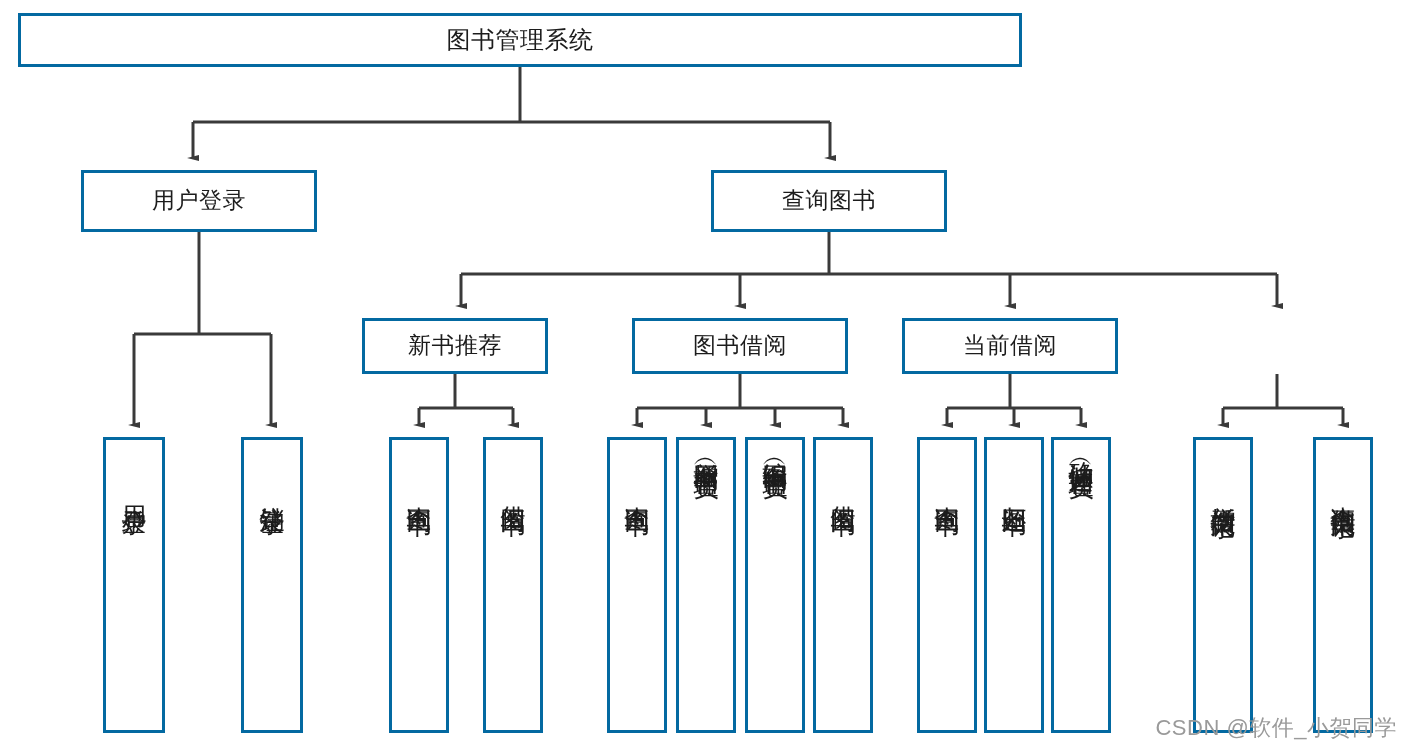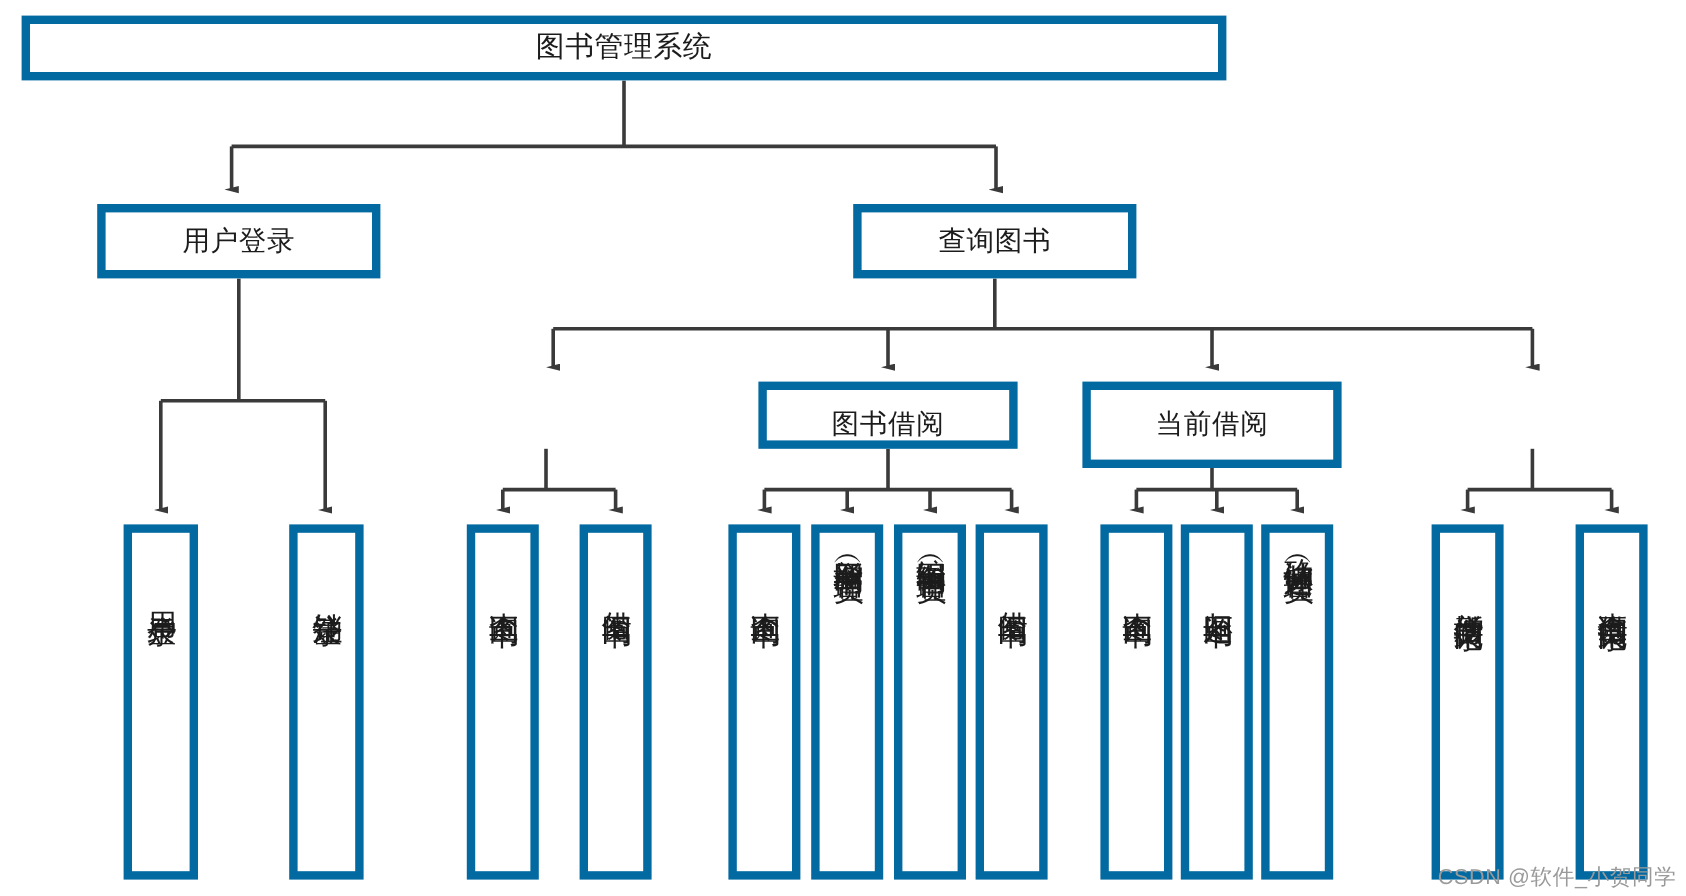--- a/index.html
+++ b/index.html
@@ -11,21 +11,21 @@
     overflow:hidden;
   }
   #canvas{position:relative;width:1405px;height:747px;}
 
   svg#edges{position:absolute;left:0;top:0;width:1405px;height:747px;}
 
   .node{
     position:absolute;
     box-sizing:border-box;
     background:#ffffff;
-    border:7px solid #0369a1;
+    border:3px solid #0369a1;
     display:flex;
     align-items:center;
     justify-content:center;
     color:#1c1c1c;
   }
   .node .label{
     display:block;
     text-align:center;
     line-height:1.12;
     white-space:pre;
@@ -54,21 +54,21 @@
     white-space:nowrap;
   }
   .node.vert.mid .label{
     margin-top:44px;
   }
 
   #watermark{
     position:absolute;
     right:8px;
     bottom:4px;
-    font-size:18px;
+    font-size:22px;
     color:#9a9a9a;
     letter-spacing:0.5px;
     white-space:nowrap;
     pointer-events:none;
   }
 </style>
 </head>
 <body>
 
 <div id="canvas">
@@ -127,24 +127,27 @@
     <span class="label">图书管理系统</span>
   </div>
 
   <div class="node horiz" style="left:81px;top:170px;width:236px;height:62px;">
     <span class="label">用户登录</span>
   </div>
   <div class="node horiz" style="left:711px;top:170px;width:236px;height:62px;">
     <span class="label">查询图书</span>
   </div>
 
-  <div class="node horiz" style="left:632px;top:318px;width:216px;height:56px;align-items:flex-end;">
+  <div class="node horiz" style="left:362px;top:318px;width:186px;height:56px;">
+    <span class="label">新书推荐</span>
+  </div>
+  <div class="node horiz" style="left:632px;top:318px;width:216px;height:56px;">
     <span class="label">图书借阅</span>
   </div>
-  <div class="node horiz" style="left:902px;top:318px;width:216px;height:72px;">
+  <div class="node horiz" style="left:902px;top:318px;width:216px;height:56px;">
     <span class="label">当前借阅</span>
   </div>
 
   <div class="node vert mid" style="left:103px;top:437px;width:62px;height:296px;">
     <span class="label">用户登录</span>
   </div>
   <div class="node vert mid" style="left:241px;top:437px;width:62px;height:296px;">
     <span class="label">注销登录</span>
   </div>
 

